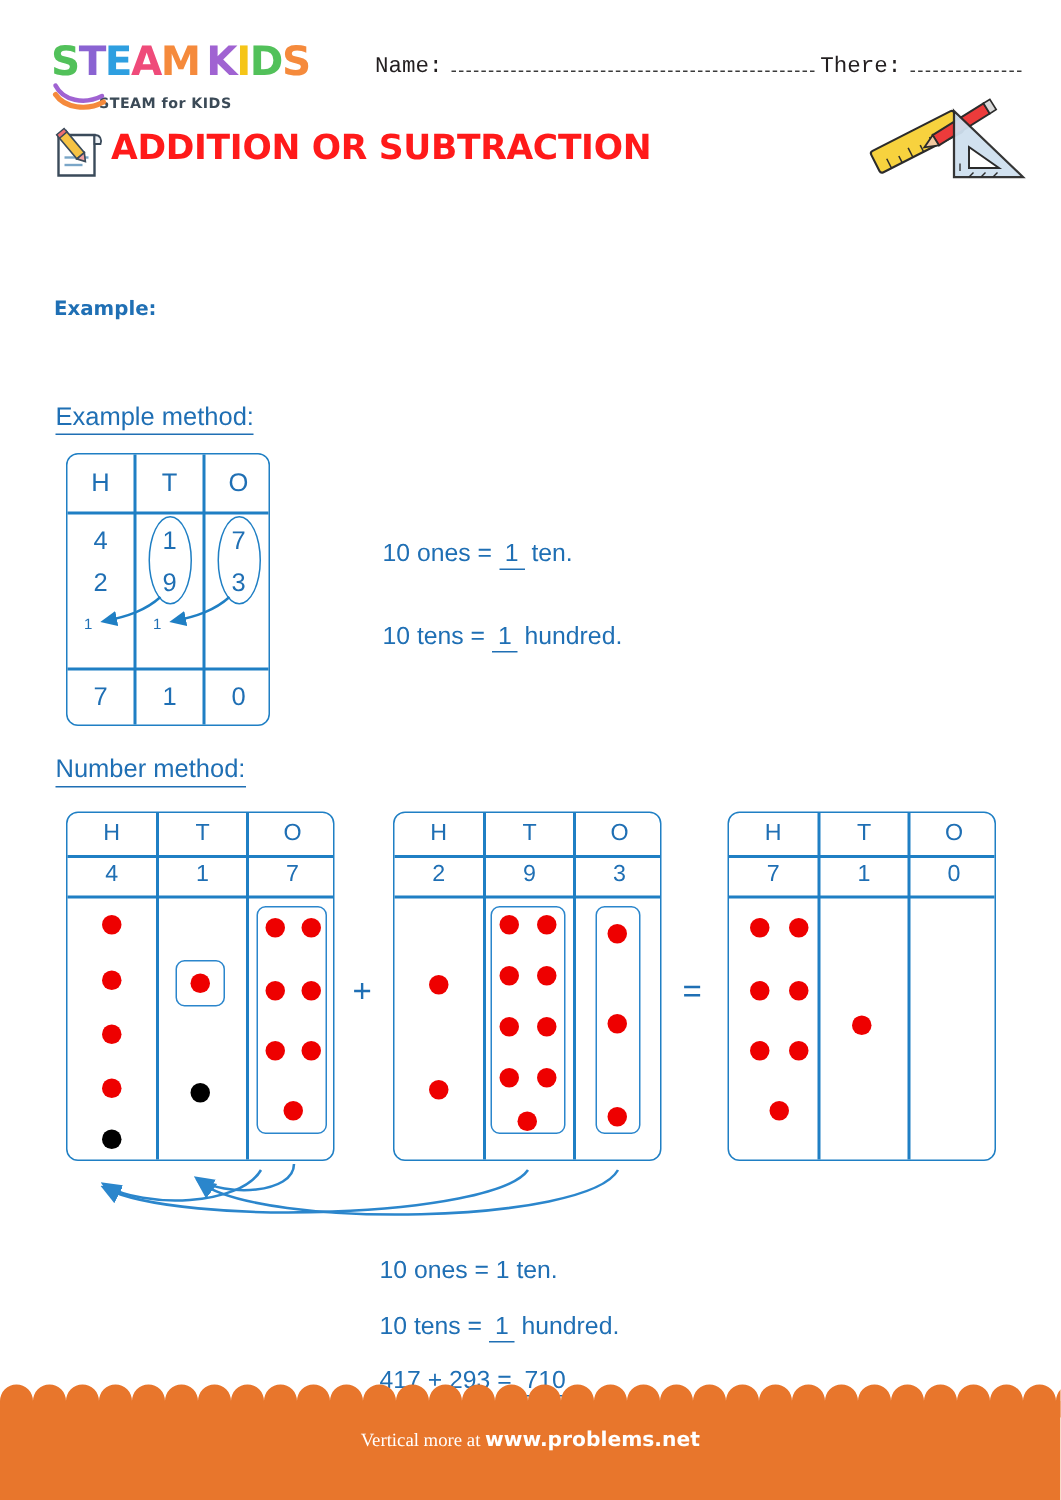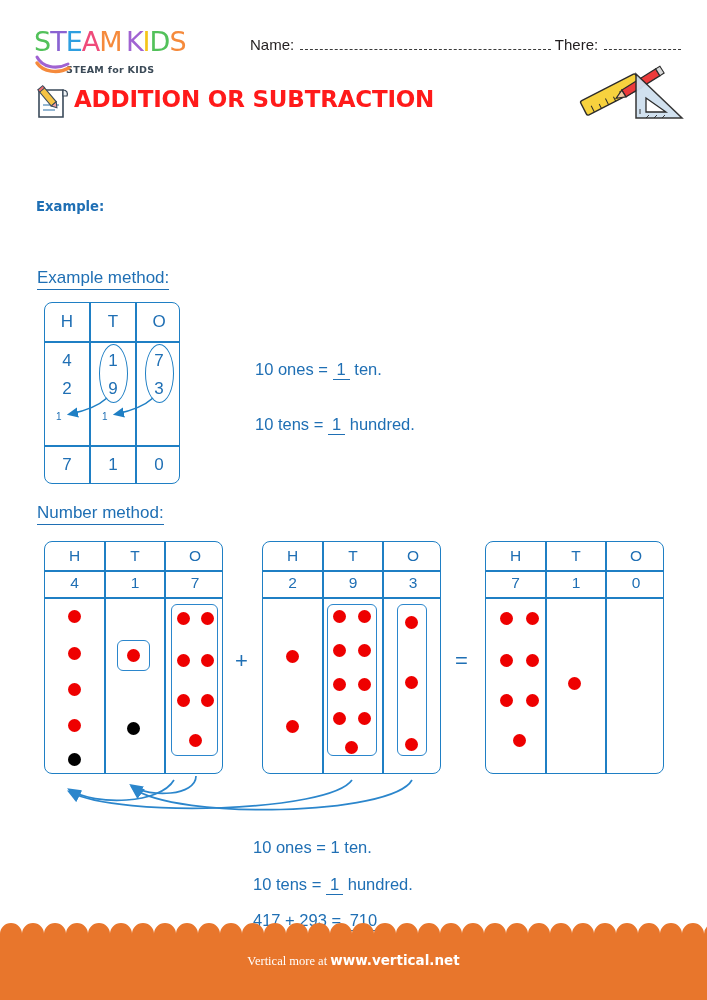--- a/index.html
+++ b/index.html
@@ -7,30 +7,30 @@
   body {
     font-family: "Liberation Sans", sans-serif;
     background:#ffffff;
     position:relative;
     overflow:hidden;
   }
   .page { position:absolute; inset:0; }
 
   
   .logo-wrap { position:absolute; left:34px; top:28px; width:185px; height:48px; }
-  .logo-letters { font-family:"DejaVu Sans", sans-serif; font-weight:normal; font-size:27px;
+  .logo-letters { font-family:"DejaVu Sans", sans-serif; font-weight:bold; font-size:27px;
                   letter-spacing:-1px; line-height:1; white-space:nowrap; }
   .logo-letters span { display:inline-block; }
   .logo-sub { font-family:"DejaVu Sans", sans-serif; font-weight:bold; font-size:9.5px;
               color:#3b4a57; letter-spacing:0.3px; margin-left:32px; margin-top:9px; }
   .logo-swoosh { position:absolute; left:2px; top:26px; width:34px; height:20px; }
 
   .name-row { position:absolute; left:250px; top:36px; width:435px; height:26px;
               display:flex; align-items:baseline; }
-  .fld-label { font-family:Liberation Sans, sans-serif; font-size:15px; color:#231f20; }
+  .fld-label { font-family:Liberation Mono, monospace; font-size:15px; color:#231f20; }
   .dotline { border-bottom:1.6px dashed #3a3a3a; height:1px; margin:0 4px 3px 6px; }
   .dotline.long { width:300px; }
   .dotline.short { width:92px; }
 
   
   .title-icon { position:absolute; left:33px; top:80px; width:38px; height:40px; }
   .title { position:absolute; left:74px; top:86px; font-family:"DejaVu Sans", sans-serif;
            font-weight:bold; font-size:23px; color:#ff1a1a; letter-spacing:-0.2px; }
   .tools-icon { position:absolute; left:578px; top:62px; width:112px; height:62px; }
 
@@ -329,17 +329,17 @@
   </div>
   <div class="btxt" style="left:253px; top:911px;">
     <span>417 + 293 = </span><span class="ul">710</span>
   </div>
 
   <div class="footer">
     <svg class="scallop" viewBox="0 0 707 22" preserveAspectRatio="none">
       <path id="scallop-path" fill="#e8762c" d="M0,22 L0,11 A 11 11 0 0 1 22,11 A 11 11 0 0 1 44,11 A 11 11 0 0 1 66,11 A 11 11 0 0 1 88,11 A 11 11 0 0 1 110,11 A 11 11 0 0 1 132,11 A 11 11 0 0 1 154,11 A 11 11 0 0 1 176,11 A 11 11 0 0 1 198,11 A 11 11 0 0 1 220,11 A 11 11 0 0 1 242,11 A 11 11 0 0 1 264,11 A 11 11 0 0 1 286,11 A 11 11 0 0 1 308,11 A 11 11 0 0 1 330,11 A 11 11 0 0 1 352,11 A 11 11 0 0 1 374,11 A 11 11 0 0 1 396,11 A 11 11 0 0 1 418,11 A 11 11 0 0 1 440,11 A 11 11 0 0 1 462,11 A 11 11 0 0 1 484,11 A 11 11 0 0 1 506,11 A 11 11 0 0 1 528,11 A 11 11 0 0 1 550,11 A 11 11 0 0 1 572,11 A 11 11 0 0 1 594,11 A 11 11 0 0 1 616,11 A 11 11 0 0 1 638,11 A 11 11 0 0 1 660,11 A 11 11 0 0 1 682,11 A 11 11 0 0 1 704,11 A 11 11 0 0 1 726,11 L 707,22 Z"></path>
     </svg>
     <div class="foot-l1">
-      <span>Vertical more at </span><b>www.vertical.net</b>
+      <span>Vertical more at </span><b>www.problems.net</b>
     </div>
   </div>
 
 </div>
 
 </body></html>

